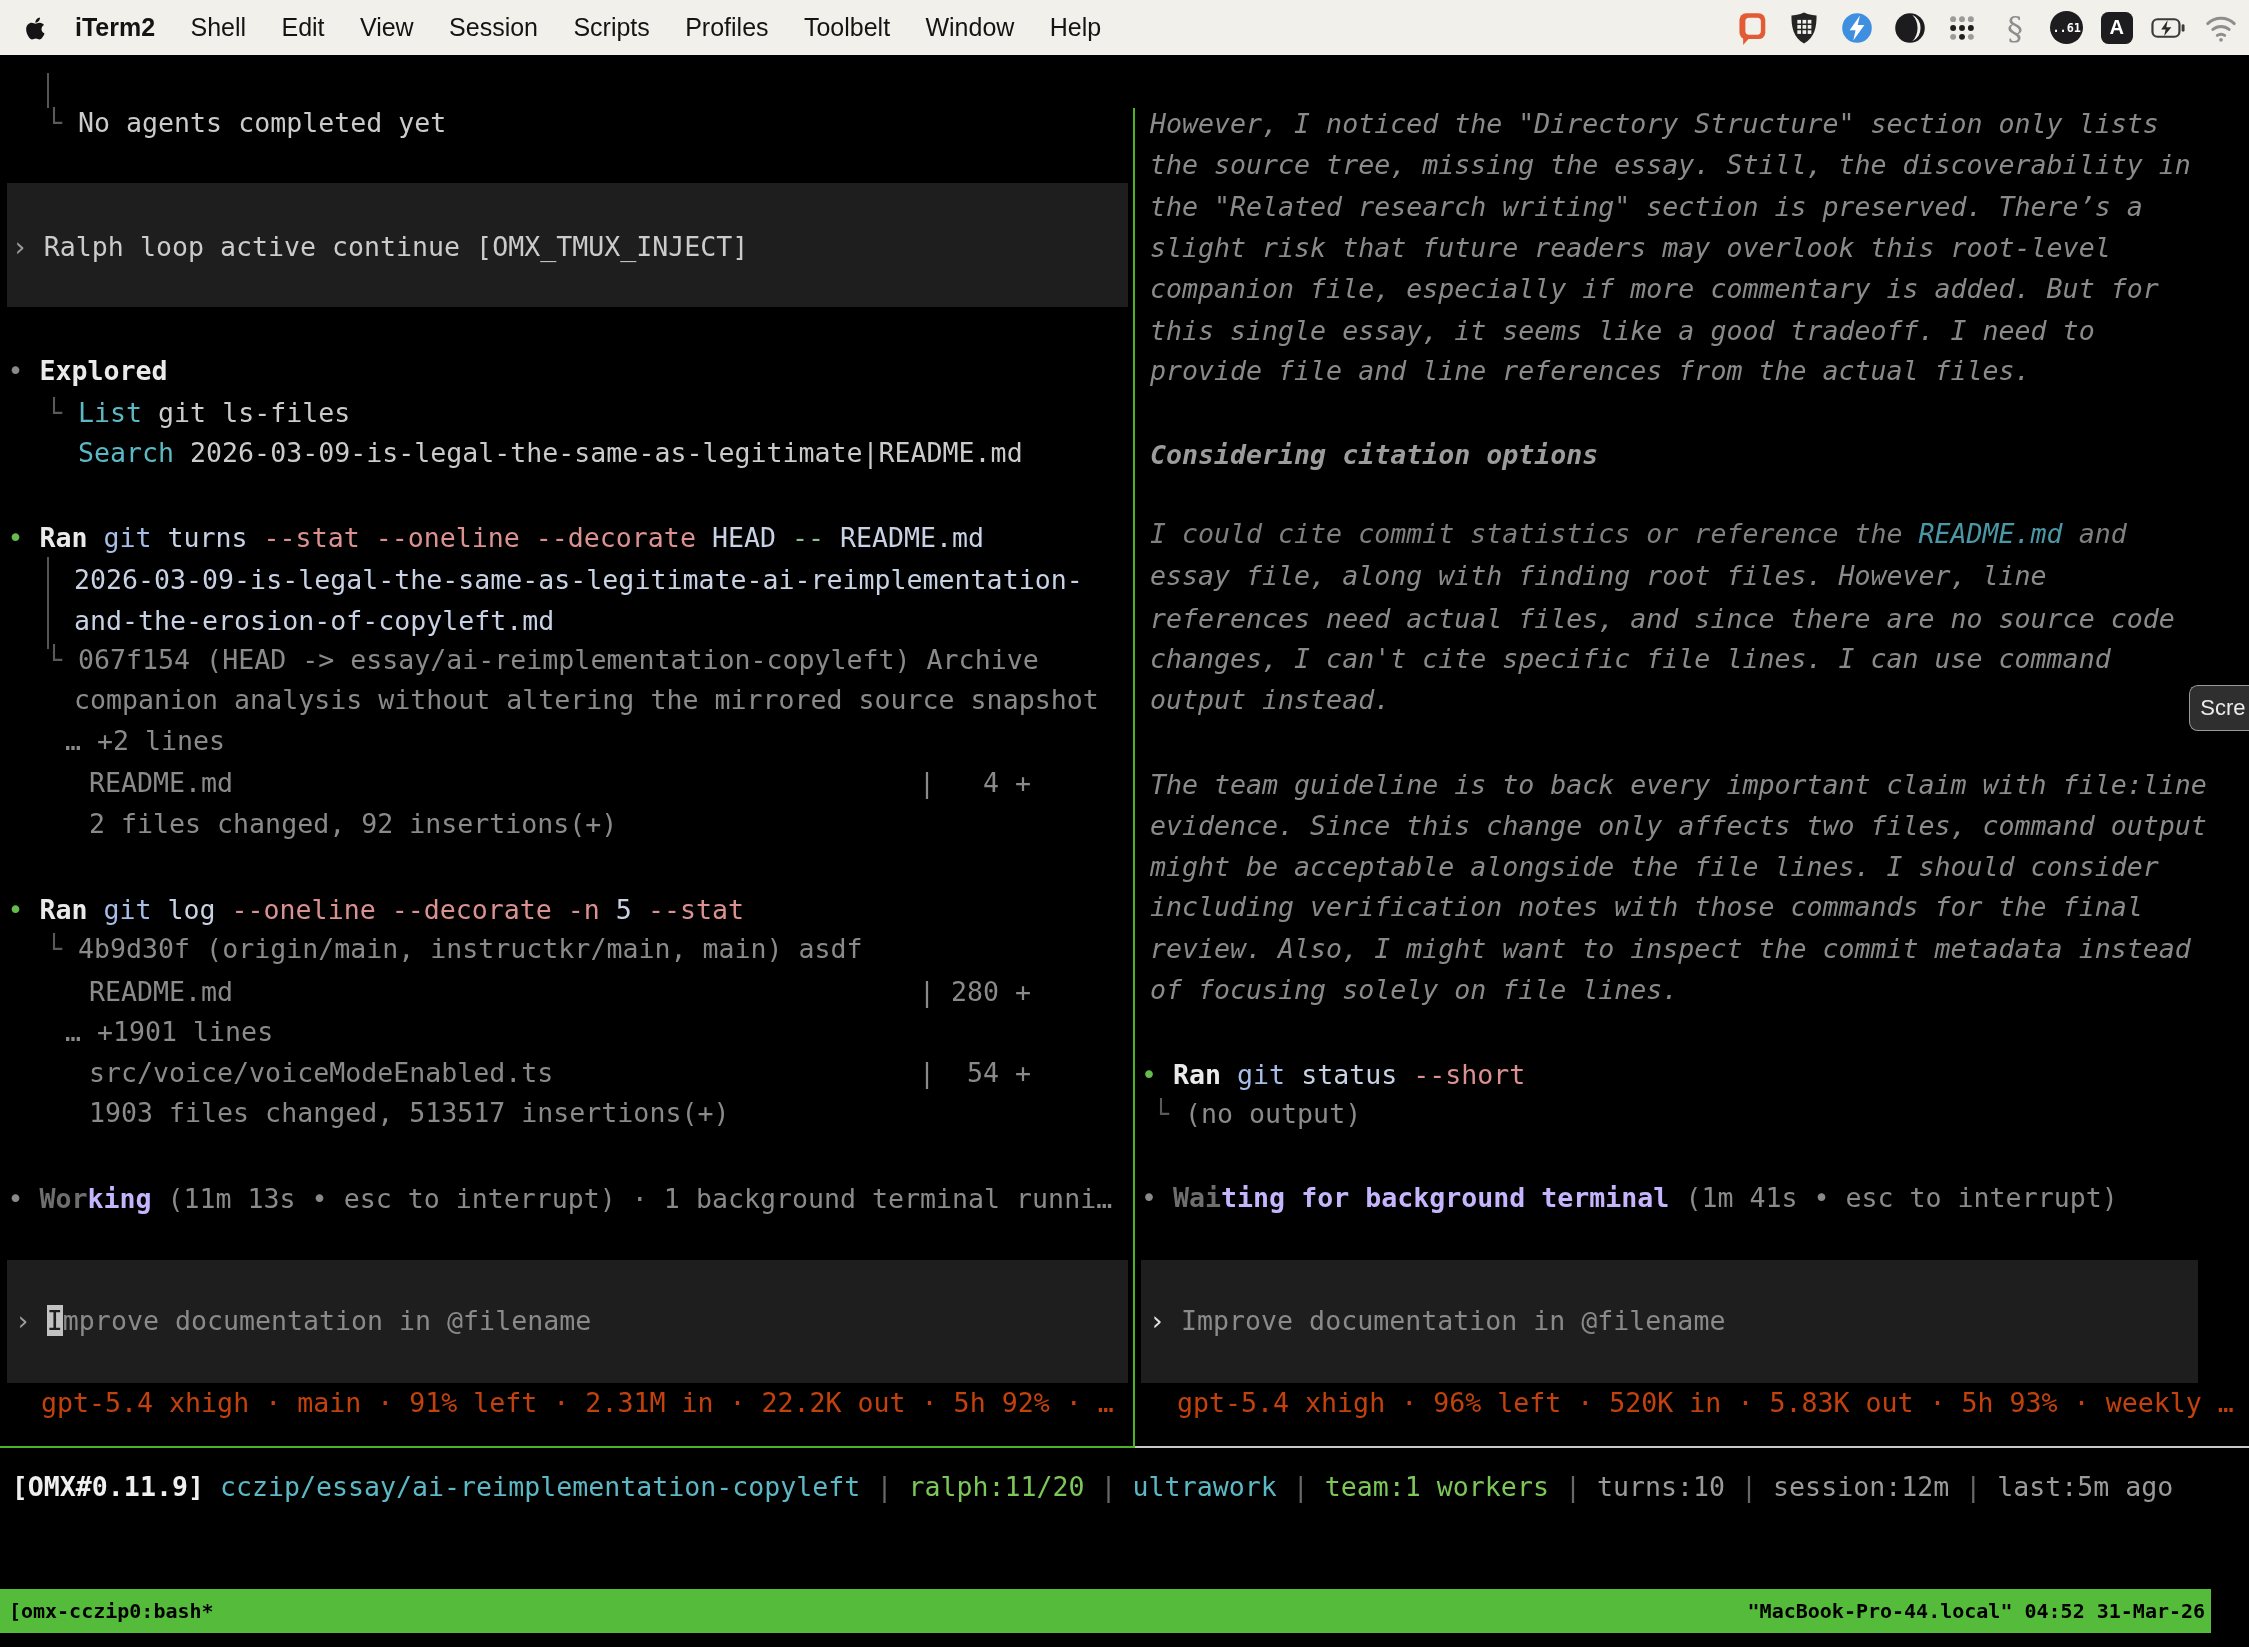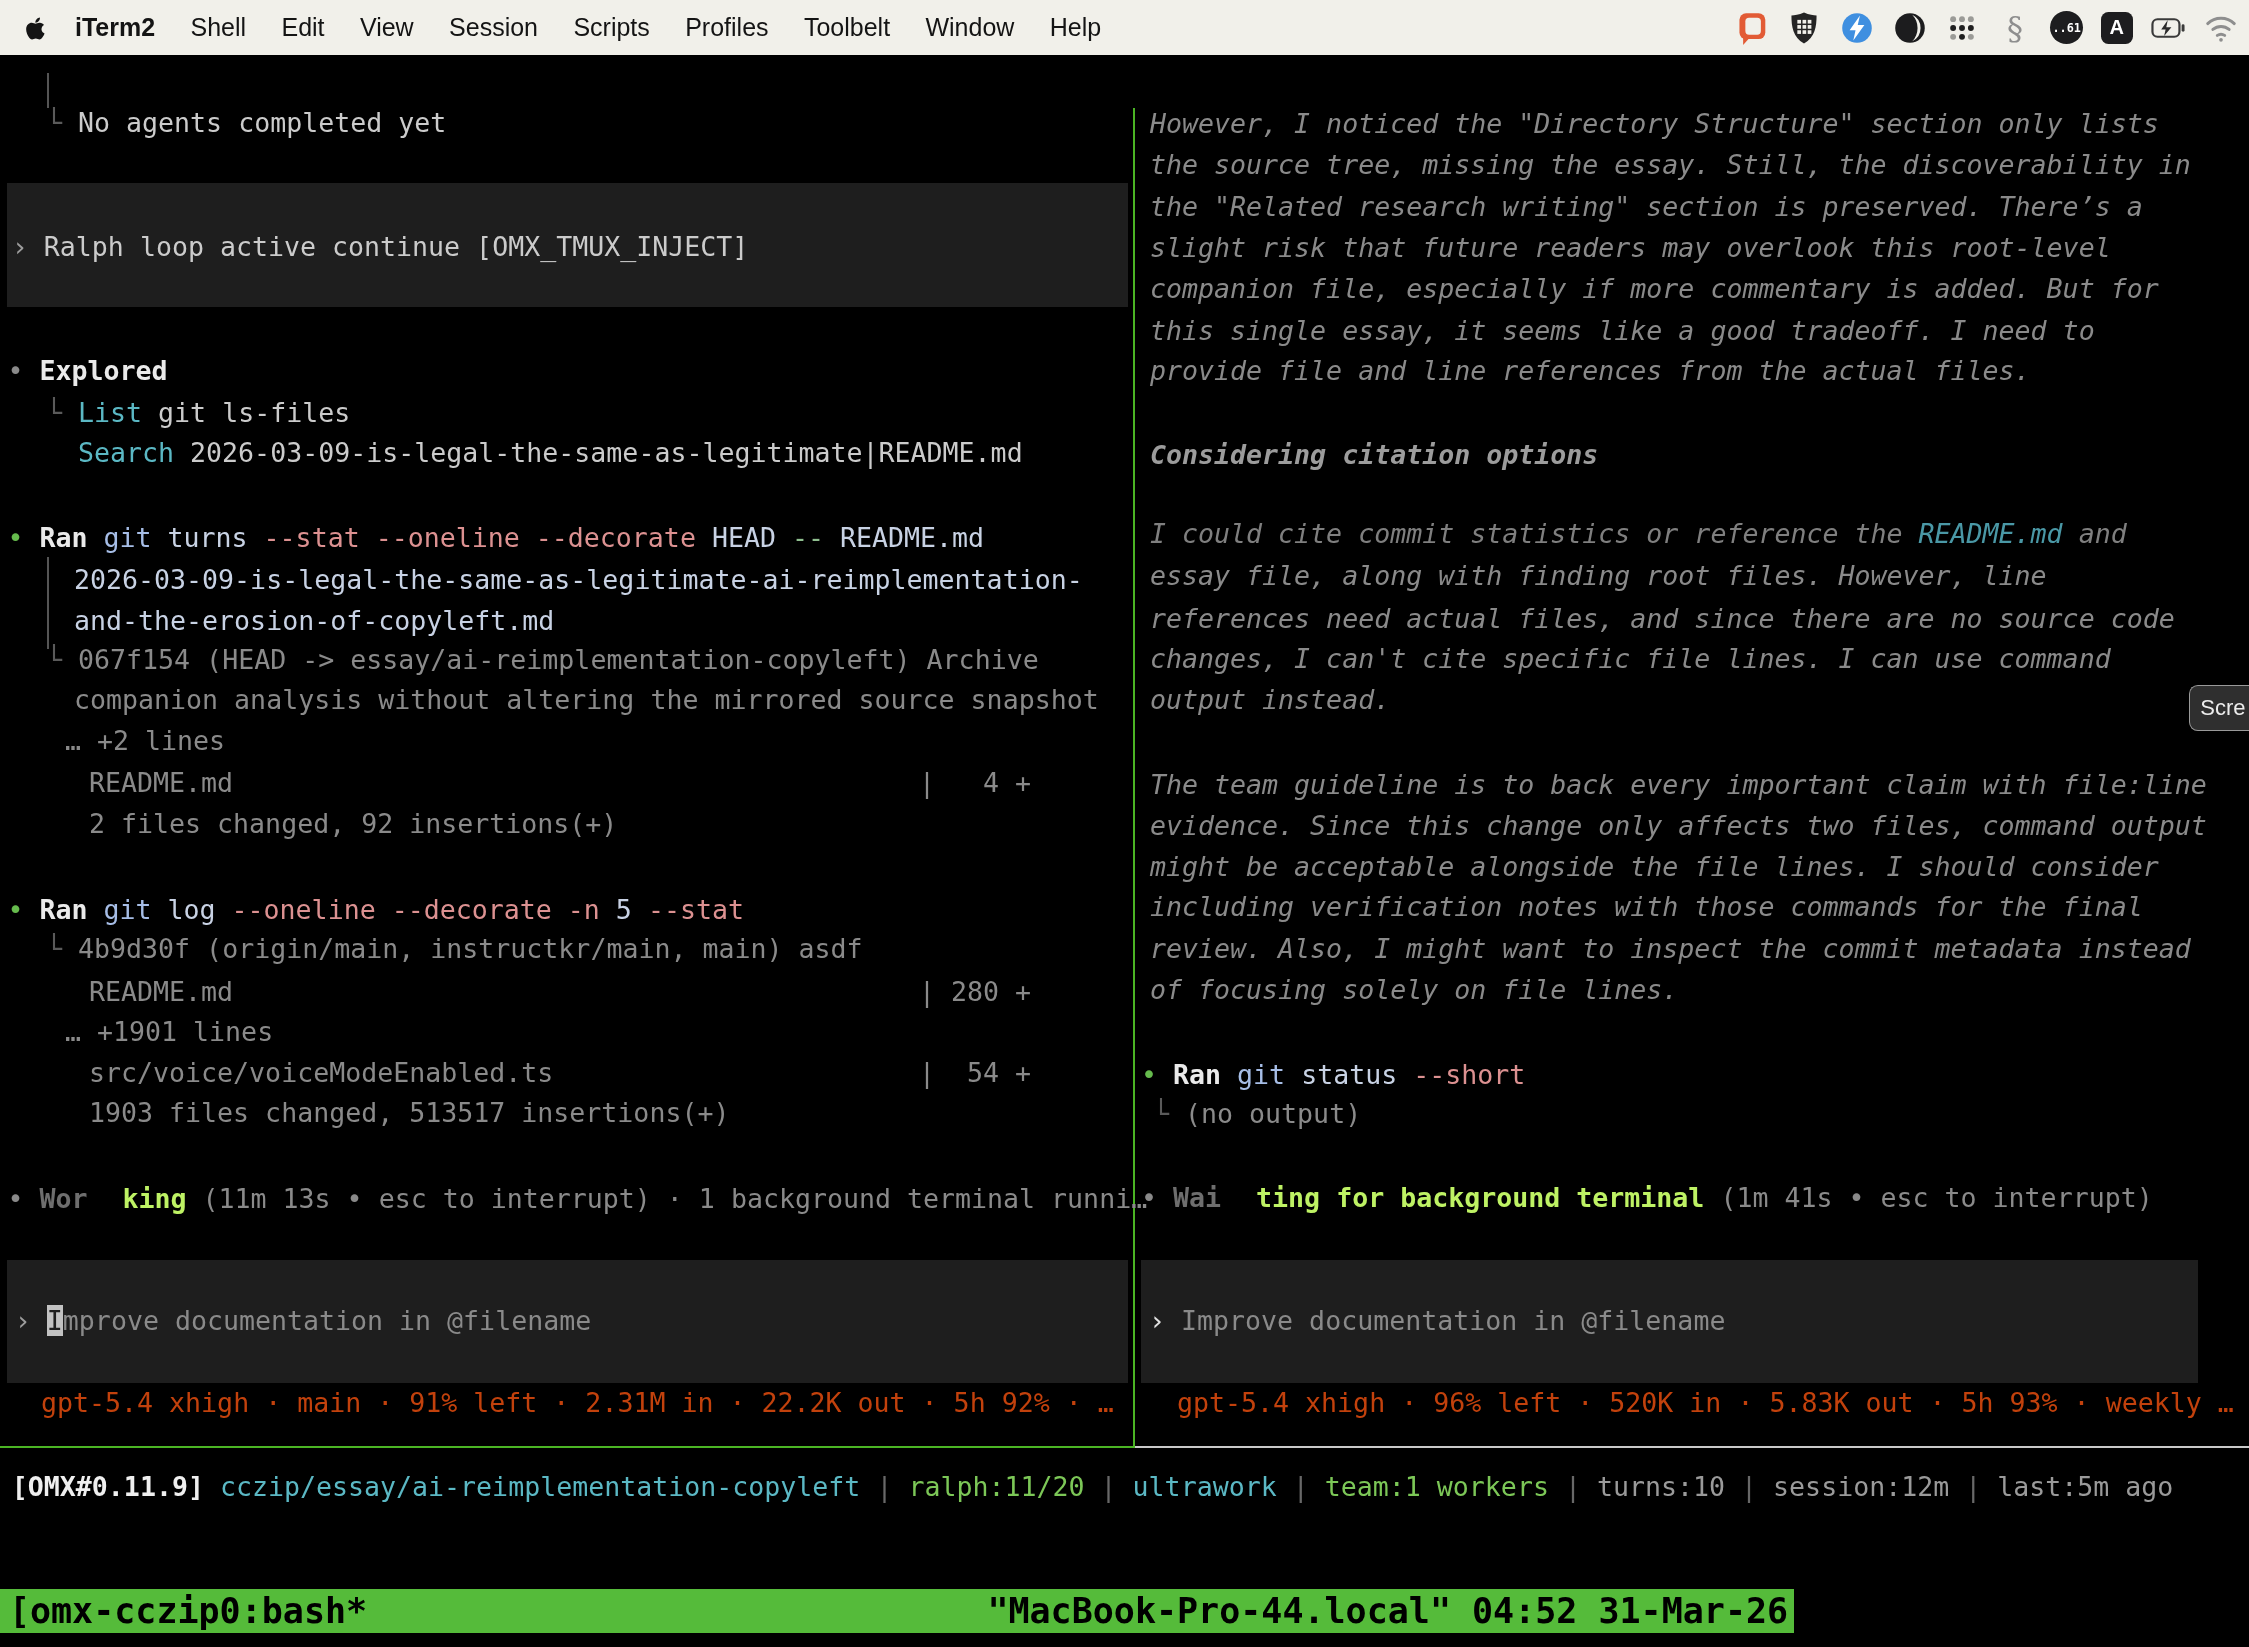--- a/index.html
+++ b/index.html
@@ -48,39 +48,39 @@
   .guide{position:absolute;width:1.5px;background:#555;}
 
   
   .tk-g{color:#5a5a5a;}      .tk-br{color:#cbcbcb;}
   .tk-bd{color:#eaeaea;font-weight:bold;}
   .tk-bl{color:#a6bde6;}     .tk-pa{color:#c8d2e4;}
   .tk-pk{color:#dc9191;}     .tk-gn2{color:#8fbf8f;}
   .tk-cy{color:#5bb8c4;}     .tk-bgn{color:#66bb4d;}
   .tk-bgy{color:#8a8a8a;}    .tk-dm{color:#8a8a8a;}
   .tk-shd{color:#6e6e6e;font-weight:bold;}
-  .tk-shb{color:#bef264;font-weight:bold;margin-left:35px;}
+  .tk-shb{color:#c4b5fd;font-weight:bold;}
   .tk-cur{background:#c2c2c2;color:#1e1e1e;}
   .tk-pr{color:#e3e3e3;}     .tk-prd{color:#9c9c9c;}
   .tk-rdm{color:#7f7f7f;font-style:italic;}
   .tk-rteal{color:#4a98a6;font-style:italic;}
   .tk-pw{color:#efefef;font-weight:bold;}
   .tk-pc{color:#5bb8c4;}     .tk-pg{color:#7cc757;}
   .tk-pp{color:#686868;}     .tk-pd{color:#9a9a9a;margin-top:30px;}
 
   .heading{color:#9c9c9c;font-weight:bold;}
   .statusln{color:#c2410c;}
 
   .scre{position:absolute;left:2189px;top:630px;width:66px;height:46px;background:#2f2f2f;
         border:1.5px solid #9a9a9a;border-right:none;border-radius:8.9px 0 0 8.9px;
         color:#ececec;font-family:"Liberation Sans",sans-serif;font-size:22px;
         line-height:43px;padding-left:10.3px;box-sizing:border-box;z-index:10;}
 
-  .tmuxbar{position:absolute;left:0;top:1534px;width:1794px;height:44px;background:#55bb3a;
-           color:#000;font-size:35px;line-height:44px;}
+  .tmuxbar{position:absolute;left:0;top:1534px;width:2211px;height:44px;background:#55bb3a;
+           color:#000;font-size:20px;line-height:44px;}
   .tmux-l{position:absolute;left:8.9px;top:0;font-weight:600;}
   .tmux-r{position:absolute;right:5.9px;top:0;font-weight:600;}
 </style>
 </head>
 <body>
 
 <div class="menubar">
   <div class="mb-left">
     <span class="apple">
       <svg viewBox="0 0 384 512" width="20.7" height="25">

